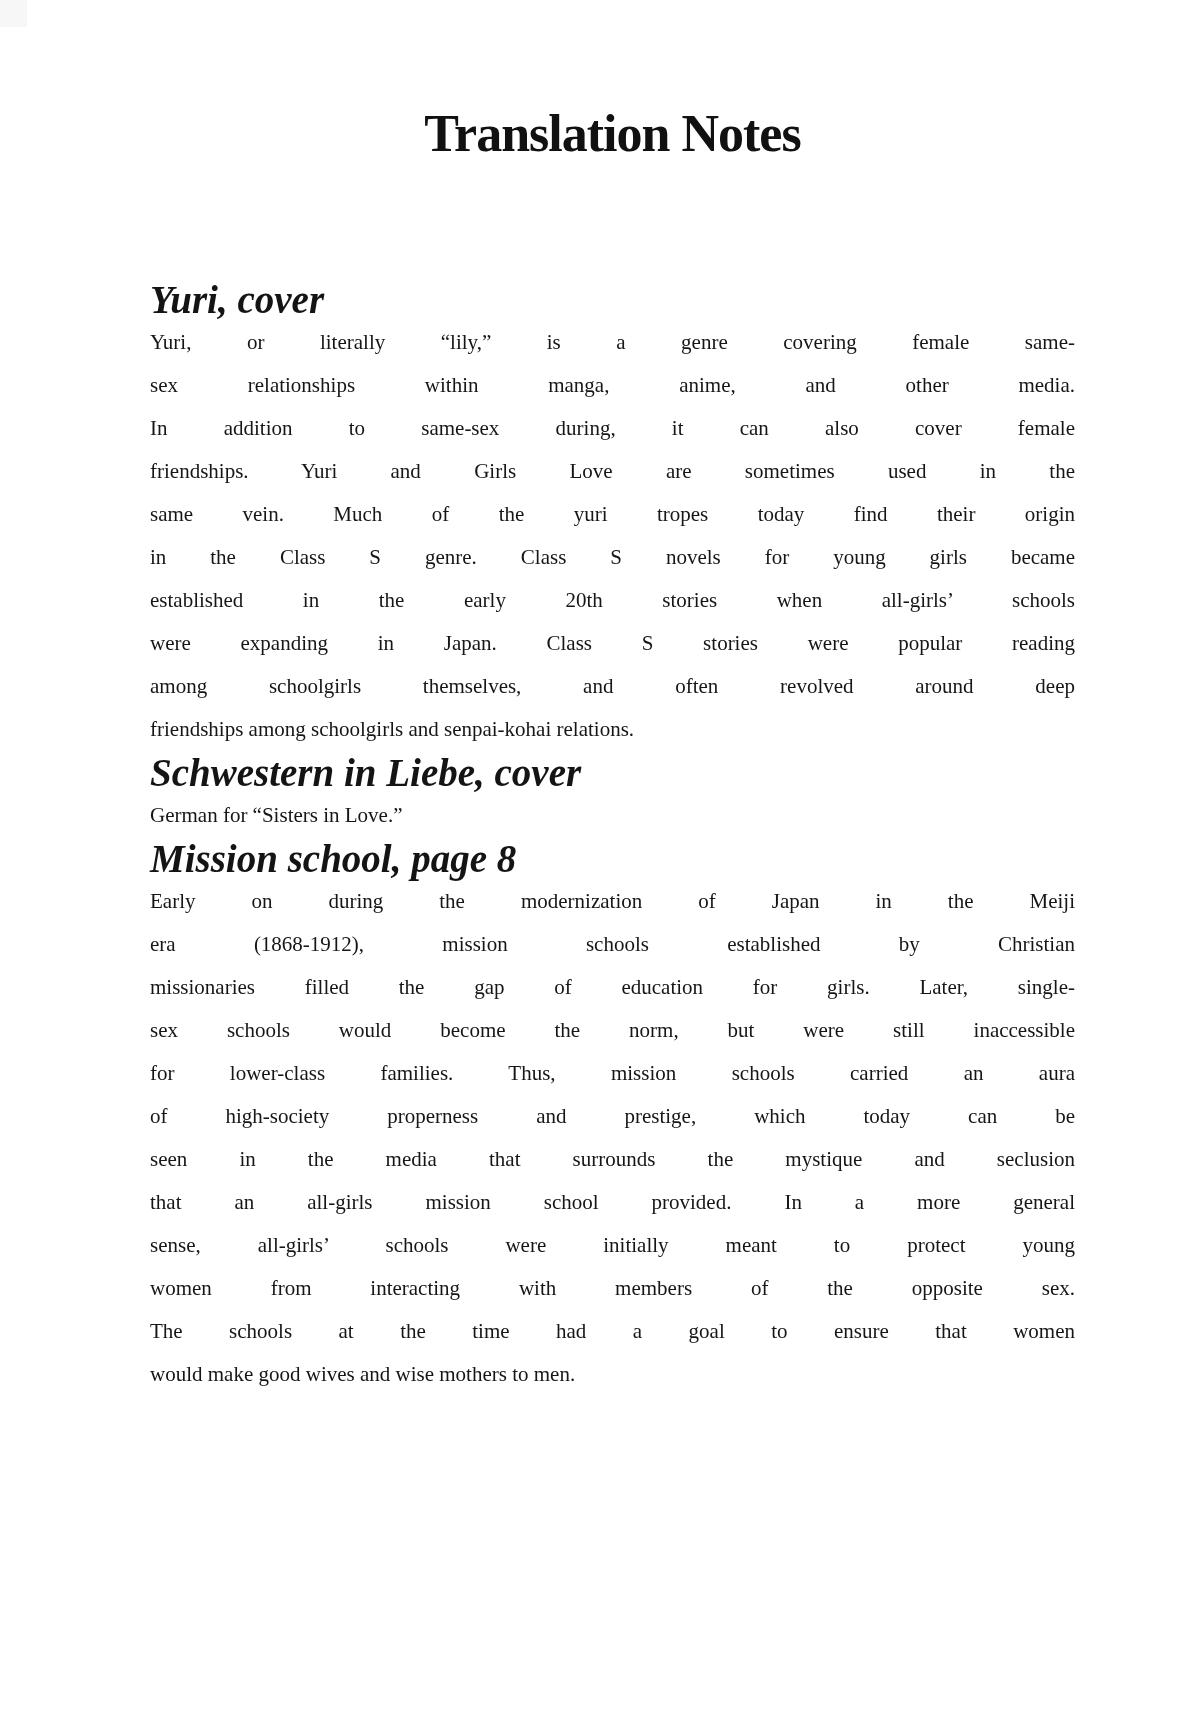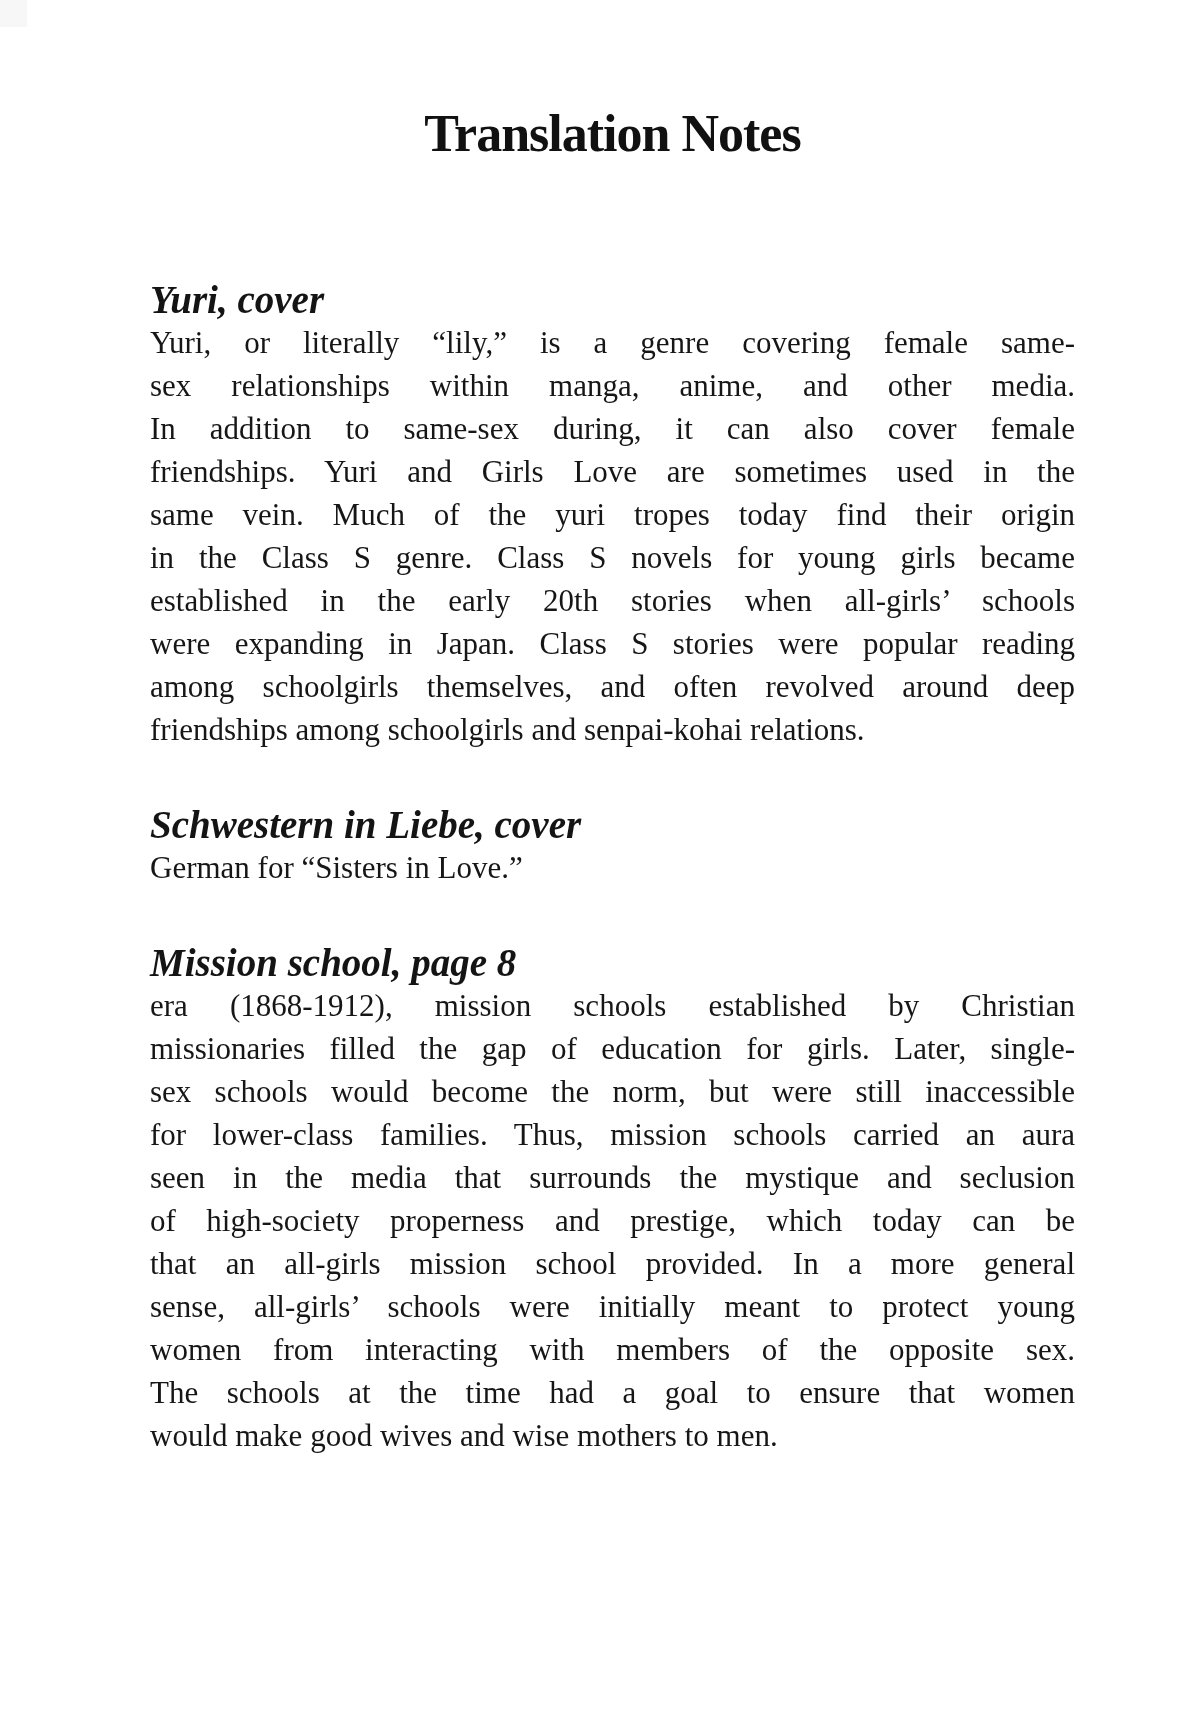--- a/index.html
+++ b/index.html
@@ -30,31 +30,31 @@
   .title {
     margin: 0 0 114px 0;
     font-size: 52px;
     line-height: 60px;
     font-weight: bold;
     letter-spacing: -1px;
     text-align: center;
     color: #111111;
   }
   .section { margin: 0; }
-  .section + .section { margin-top: 52px; }
+  .section + .section { }
   .section-heading {
     font-size: 39px;
     line-height: 43px;
     font-weight: bold;
     font-style: italic;
     color: #141414;
   }
   .para { margin: 0; }
   .line {
-    font-size: 31px;
+    font-size: 21px;
     line-height: 43px;
     text-align: justify;
     text-align-last: justify;
     white-space: normal;
     color: #161616;
   }
   .line.last {
     text-align: center;
     text-align-last: left;
   }
@@ -86,26 +86,27 @@
   <div class="section">
     <div class="section-heading">Schwestern in Liebe, cover</div>
     <div class="para">
             <div class="line last">German for “Sisters in Love.”</div>
           </div>
   </div>
 
   <div class="section">
     <div class="section-heading">Mission school, page 8</div>
     <div class="para">
+            <div class="line">Early on during the modernization of Japan in the Meiji</div>
             <div class="line">era (1868-1912), mission schools established by Christian</div>
             <div class="line">missionaries filled the gap of education for girls. Later, single-</div>
             <div class="line">sex schools would become the norm, but were still inaccessible</div>
             <div class="line">for lower-class families. Thus, mission schools carried an aura</div>
+            <div class="line">of high-society properness and prestige, which today can be</div>
             <div class="line">seen in the media that surrounds the mystique and seclusion</div>
-            <div class="line">of high-society properness and prestige, which today can be</div>
             <div class="line">that an all-girls mission school provided. In a more general</div>
             <div class="line">sense, all-girls’ schools were initially meant to protect young</div>
             <div class="line">women from interacting with members of the opposite sex.</div>
             <div class="line">The schools at the time had a goal to ensure that women</div>
             <div class="line last">would make good wives and wise mothers to men.</div>
           </div>
   </div>
 </div>
   </div>
 </div>

